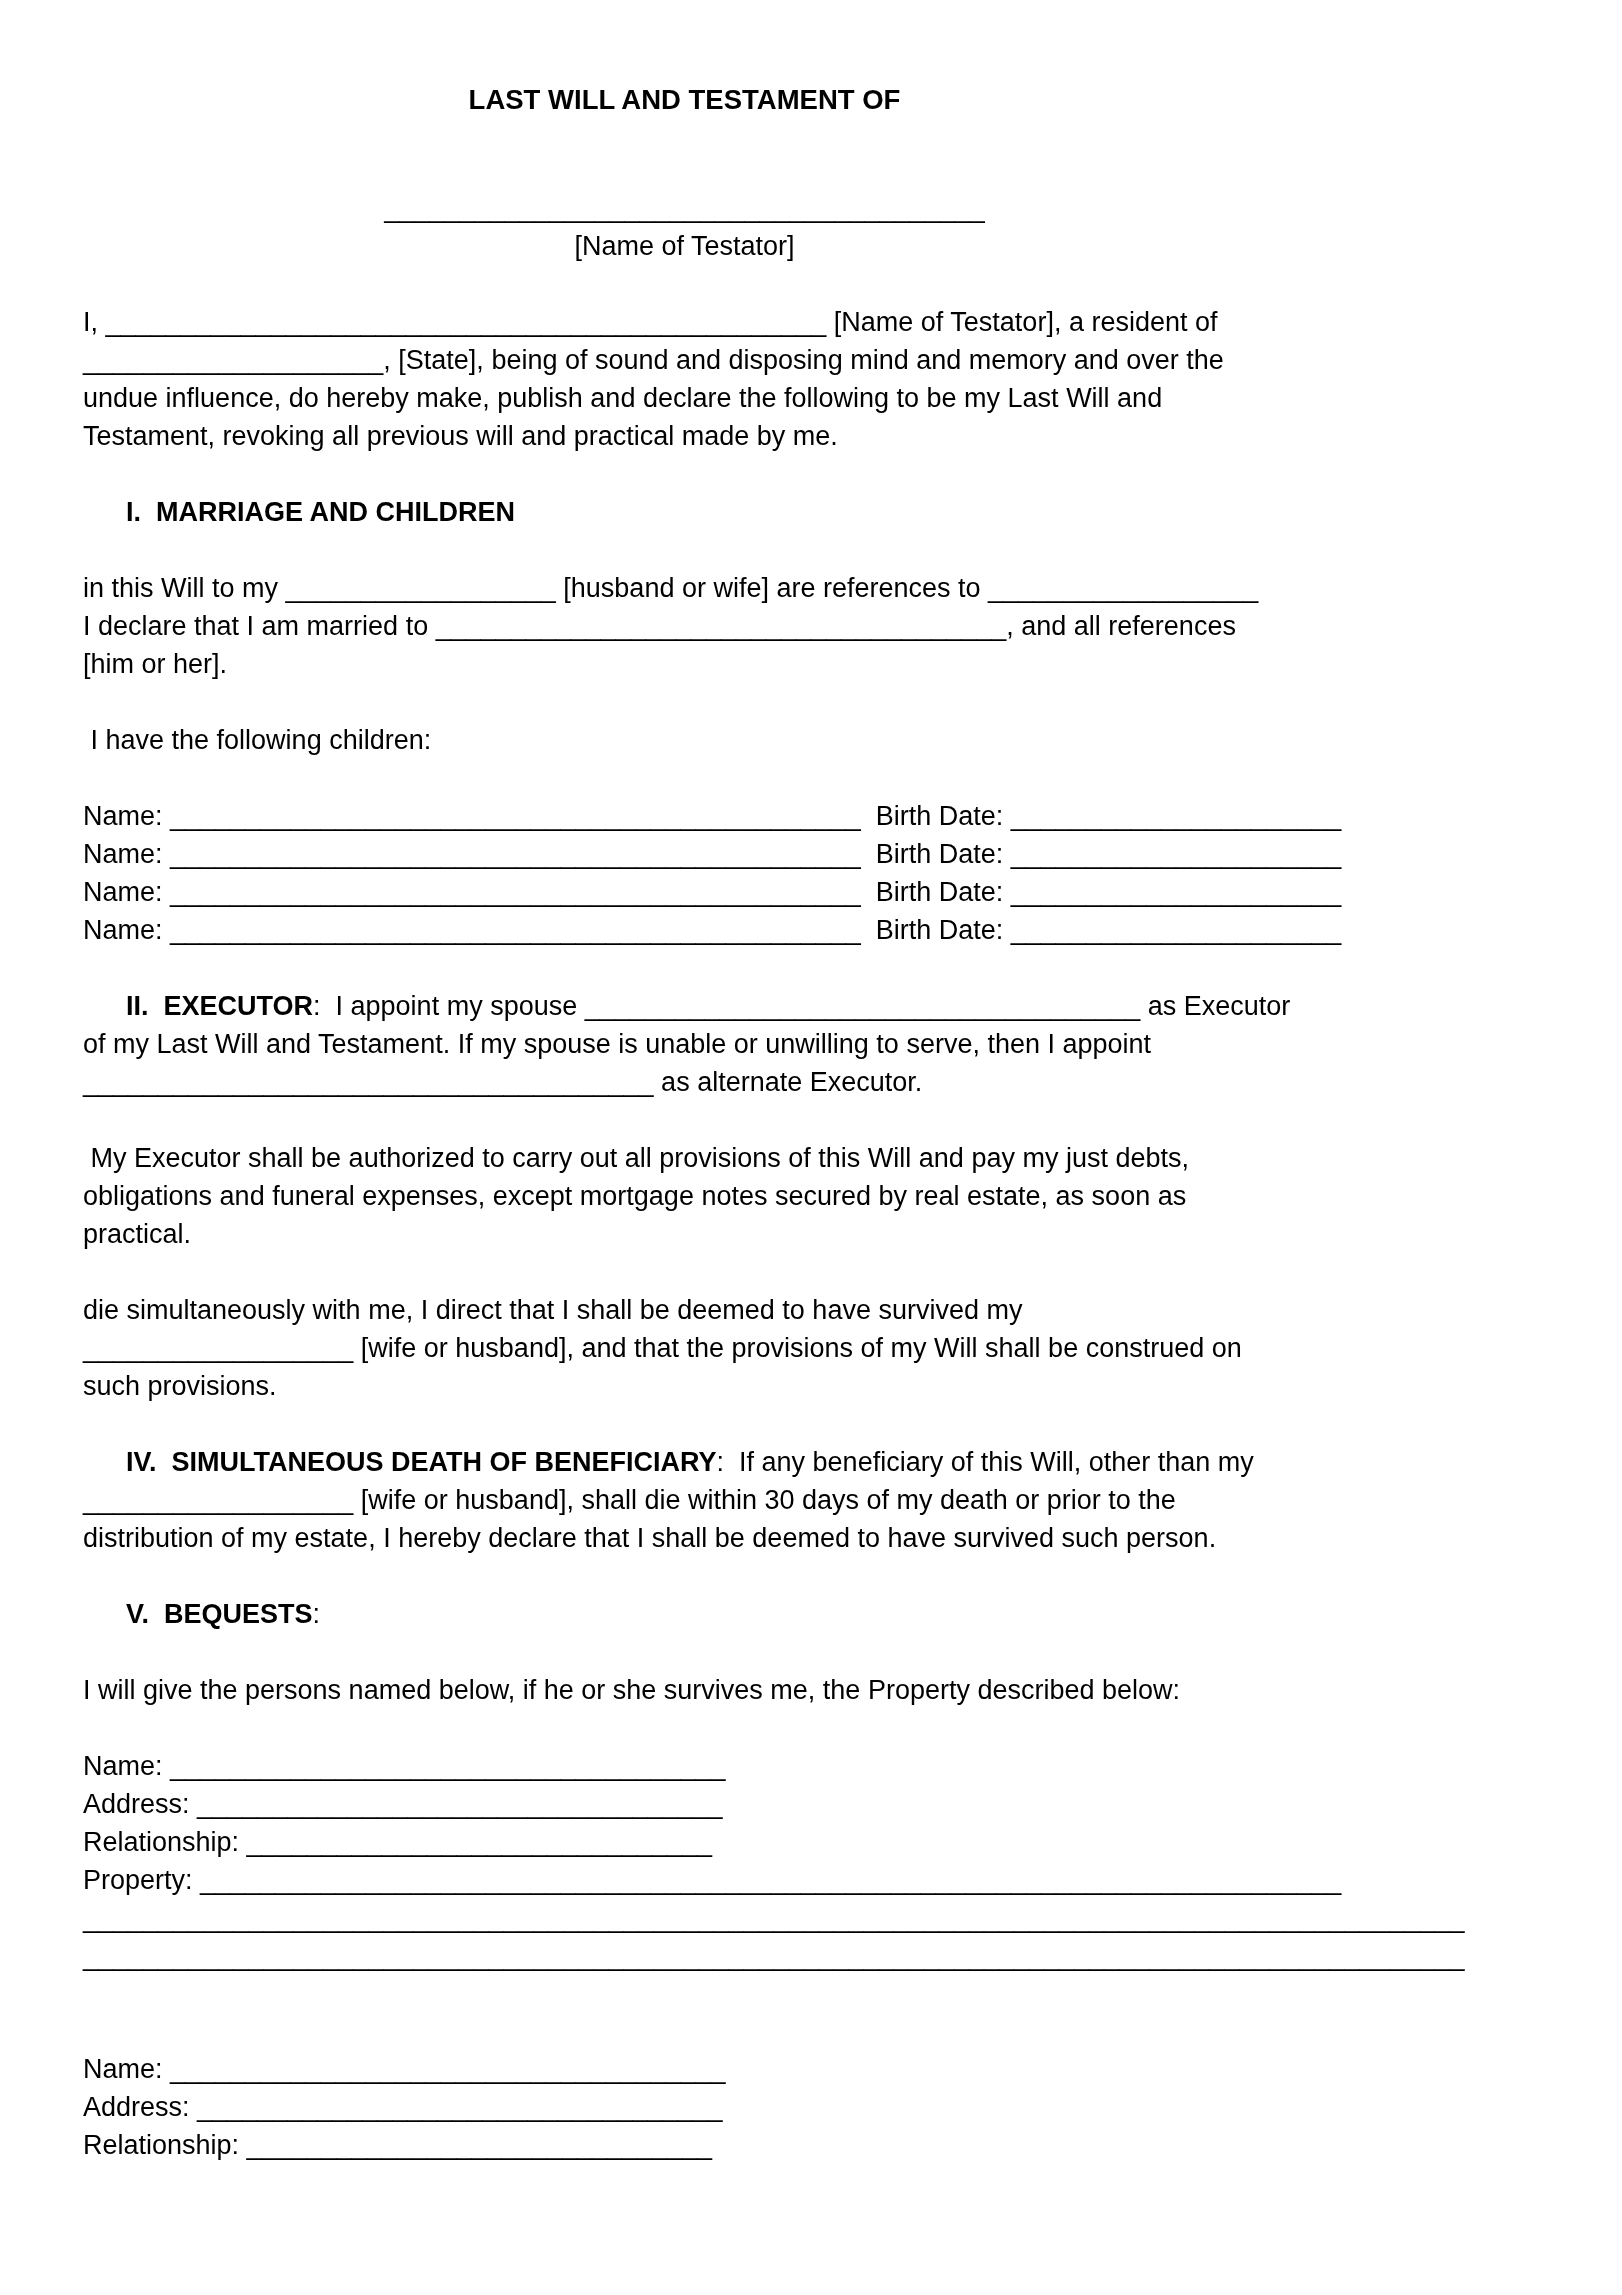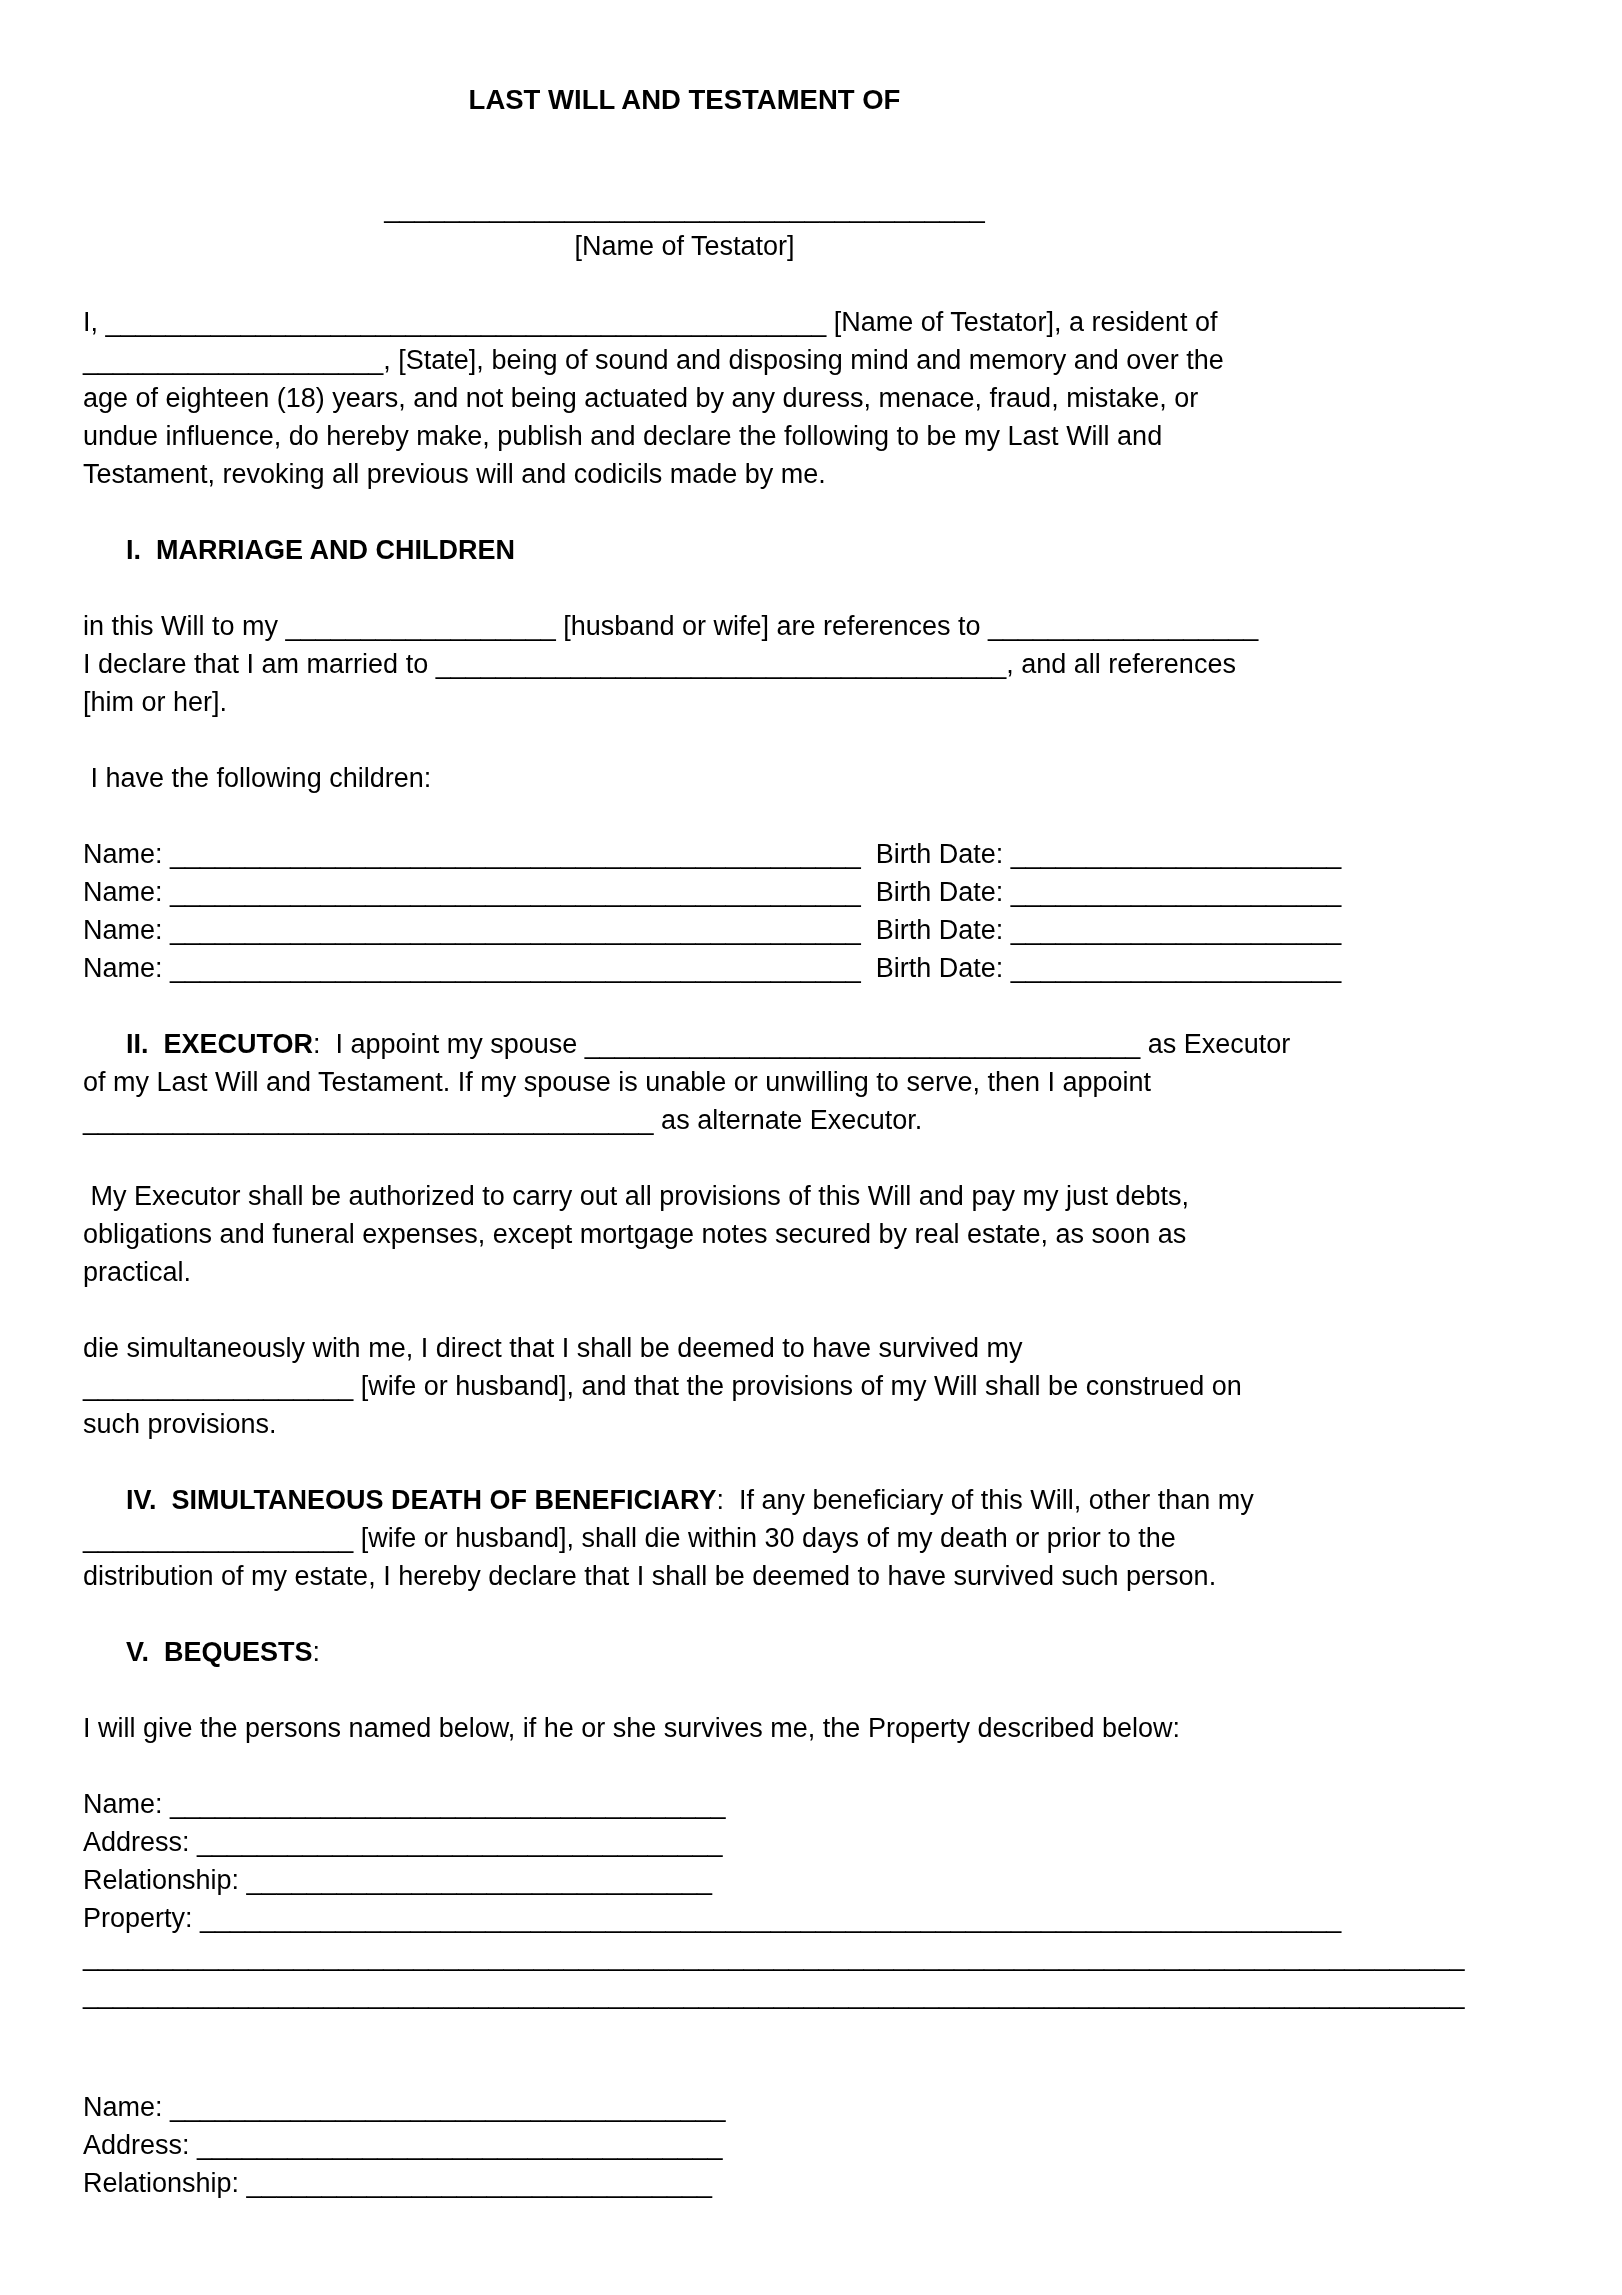--- a/index.html
+++ b/index.html
@@ -36,23 +36,22 @@
   <div class="title center line">LAST WILL AND TESTAMENT OF</div>
 
   <div class="para">
     <div class="center line">________________________________________</div>
     <div class="center line">[Name of Testator]</div>
   </div>
 
   <div class="para">
     <div class="line">I, ________________________________________________ [Name of Testator], a resident of</div>
     <div class="line">____________________, [State], being of sound and disposing mind and memory and over the</div>
-    <div class="line">age of eighteen (18) years, and not being actuated by any duress, menace, fraud, mistake, or</div>
     <div class="line">undue influence, do hereby make, publish and declare the following to be my Last Will and</div>
-    <div class="line">Testament, revoking all previous will and codicils made by me.</div>
+    <div class="line">Testament, revoking all previous will and practical made by me.</div>
   </div>
 
   <div class="para">
     <div class="line b">I.  MARRIAGE AND CHILDREN</div>
   </div>
 
   <div class="para">
     <div class="line">in this Will to my __________________ [husband or wife] are references to __________________</div>
     <div class="line">I declare that I am married to ______________________________________, and all references</div>
     <div class="line">[him or her].</div>

